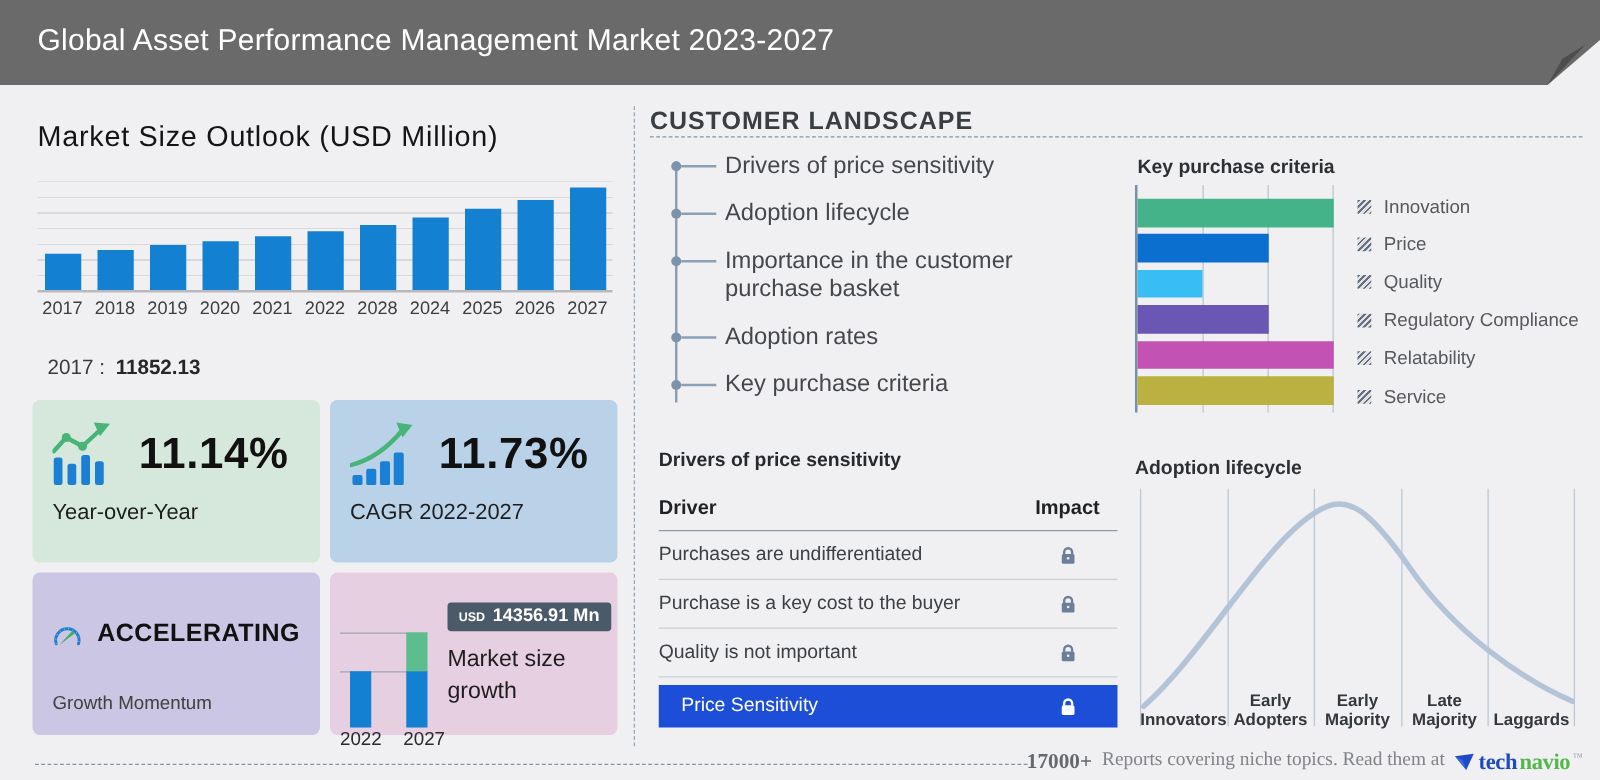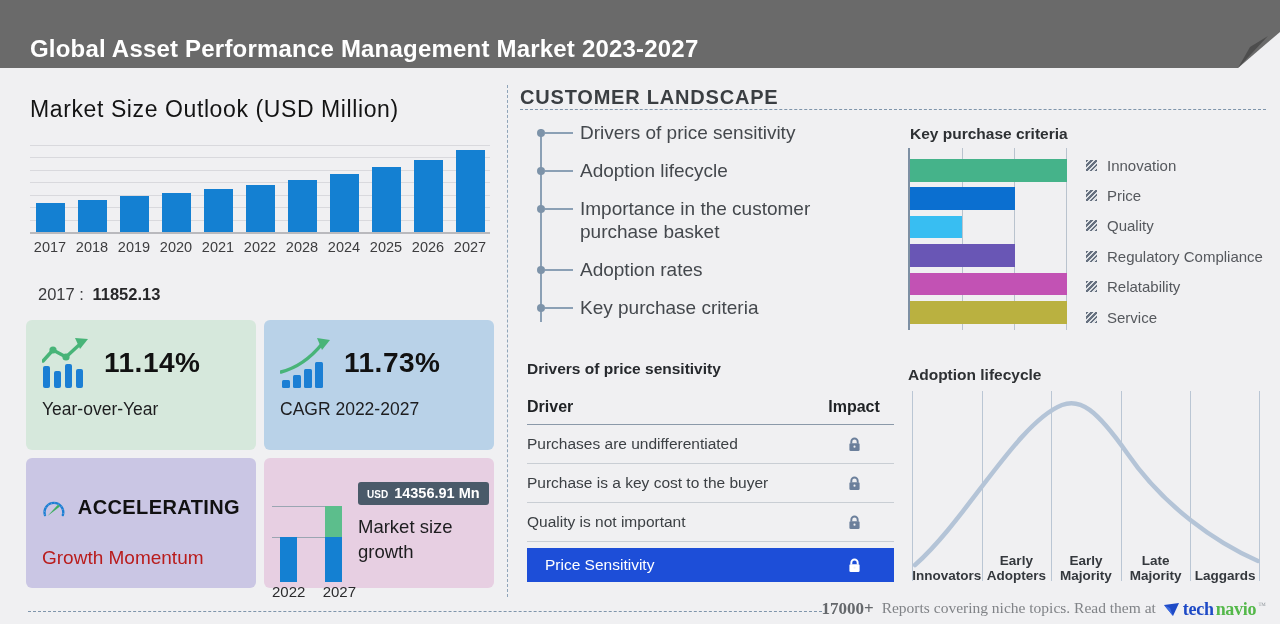--- a/index.html
+++ b/index.html
@@ -7,22 +7,22 @@
   body {
     font-family:"Liberation Sans", sans-serif;
     background:#f0f0f2;
     position:relative;
     overflow:hidden;
     color:#222;
   }
   
   .header { position:absolute; left:0; top:0; width:1280px; height:68px; background:#6a6a6a; }
   .header-title {
-    position:absolute; left:30px; top:16px; line-height:66px;
-    font-size:24px; font-weight:700; color:#ffffff; letter-spacing:0.2px;
+    position:absolute; left:30px; top:0; line-height:66px;
+    font-size:24px; font-weight:400; color:#ffffff; letter-spacing:0.2px;
   }
   .fold-svg { position:absolute; right:0; top:0; }
 
   
   .ms-title { position:absolute; left:30px; top:96px; font-size:23px; font-weight:500; color:#141414; letter-spacing:0.6px; }
   .ms-chart {
     position:absolute; left:30px; top:145px; width:460px; height:89px;
     background:repeating-linear-gradient(to bottom,#d9d9dd 0 1px,transparent 1px 12.5px);
     border-bottom:2px solid #b9b9bd;
   }
@@ -35,24 +35,24 @@
   .base-year b { color:#272729; font-weight:700; margin-left:4px; }
 
   
   .cards { position:absolute; left:26px; top:320px; width:468px; display:grid; grid-template-columns:230px 230px; grid-template-rows:130px 130px; gap:8px; }
   .card { border-radius:6px; padding:16px 16px 12px 16px; position:relative; }
   .card-green { background:#d6e8dc; }
   .card-blue { background:#b9d2e8; }
   .card-purple { background:#cac6e4; }
   .card-pink { background:#e7cfe2; }
   .icon-row { display:flex; align-items:center; gap:12px; }
-  .big-num { font-size:28px; font-weight:700; color:#111; letter-spacing:0.5px; }
+  .big-num { font-size:35px; font-weight:700; color:#111; letter-spacing:0.5px;margin-left:7px; }
   .card-label { margin-top:8px; font-size:17.5px; color:#1d1d1f; line-height:23px; }
   .accel-word { font-size:20px; font-weight:700; color:#111; letter-spacing:0.4px; }
-  .momentum-label { margin-top:17px; font-size:19px; color:#b91c1c; }
+  .momentum-label { margin-top:24px; font-size:15px; color:#404040; }
 
   
   .mini-chart { position:absolute; left:8px; top:20px; width:84px; height:104px; }
   .mini-line { position:absolute; left:0; width:70px; height:1px; background:#9aa6b2; }
   .mini-bar { position:absolute; width:17px; }
   .mini-years { position:absolute; left:0px; top:105px; width:84px; display:flex; justify-content:space-between; font-size:15px; color:#2b2b2d; }
   .usd-badge { position:absolute; left:94px; top:24px; background:#4a5a69; color:#fff; border-radius:3px; padding:3px 9px 4px 9px; display:flex; align-items:baseline; gap:6px; white-space:nowrap; }
   .usd-badge .cur { font-size:10px; font-weight:700; }
   .usd-badge .amt { font-size:14.5px; font-weight:700; }
   .growth-label { position:absolute; left:94px; top:56px; font-size:18.5px; color:#1d1d1f; line-height:25px; }

